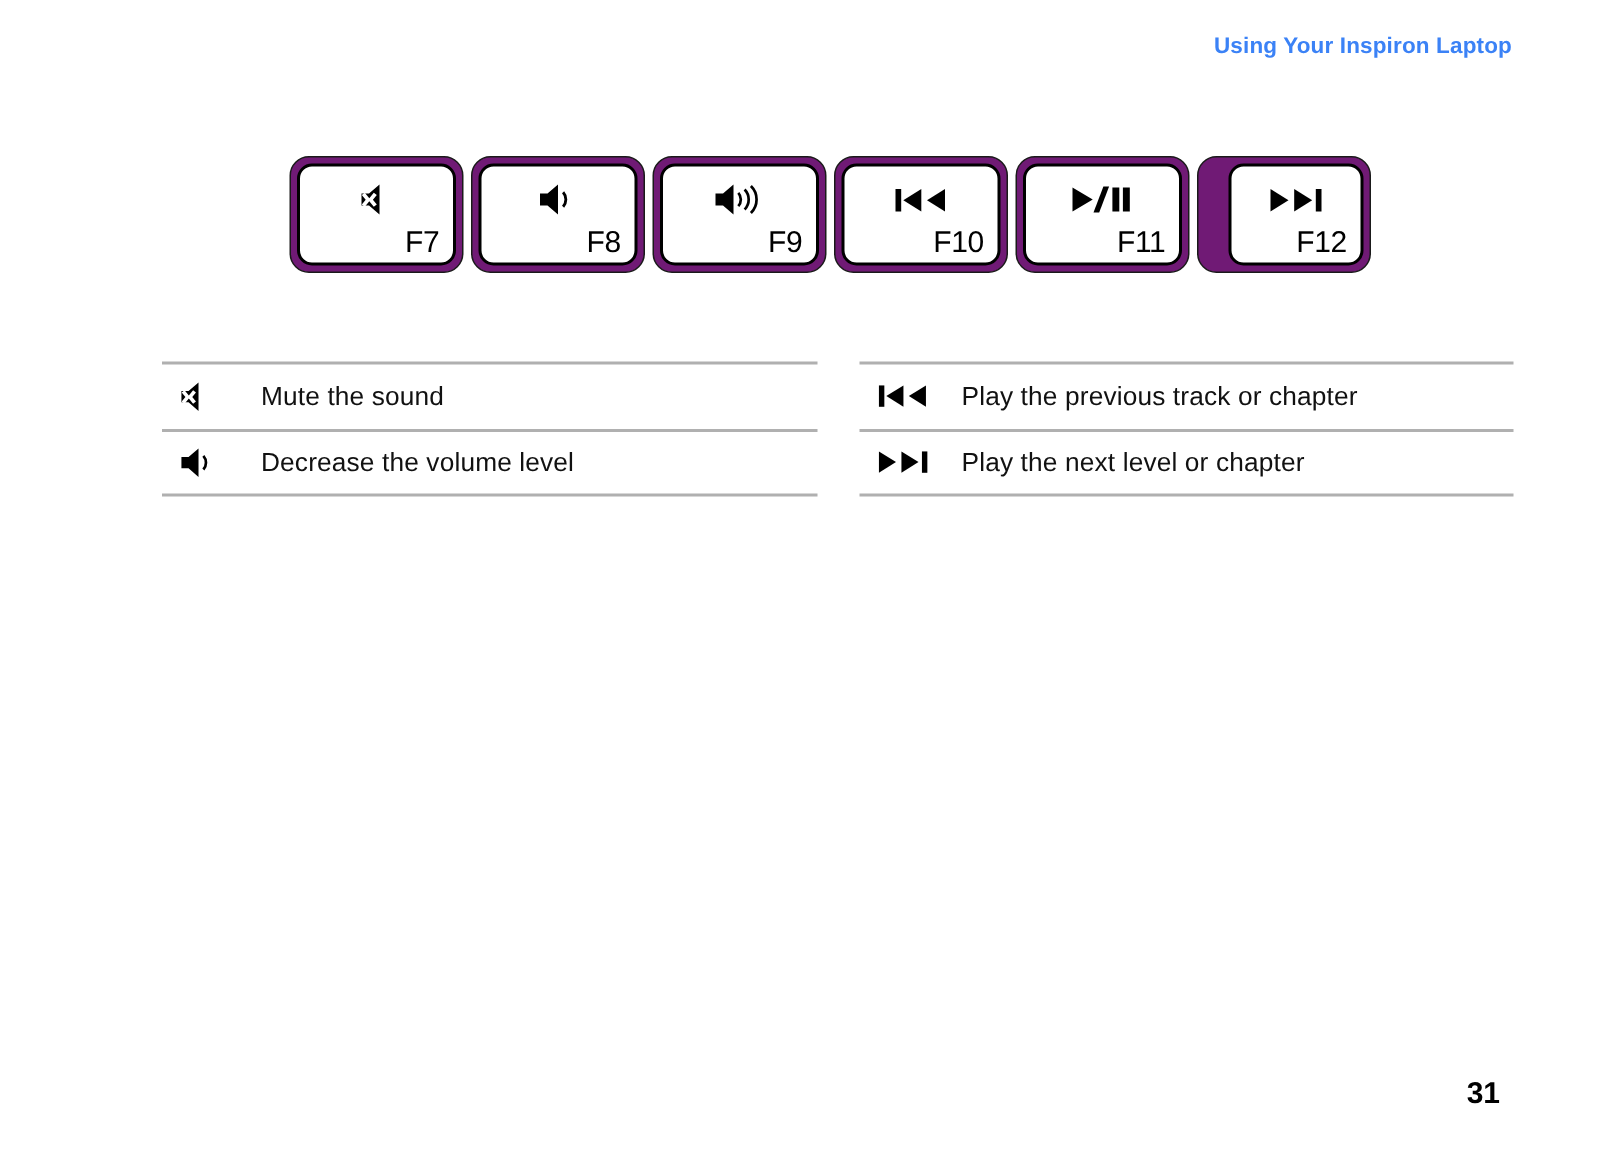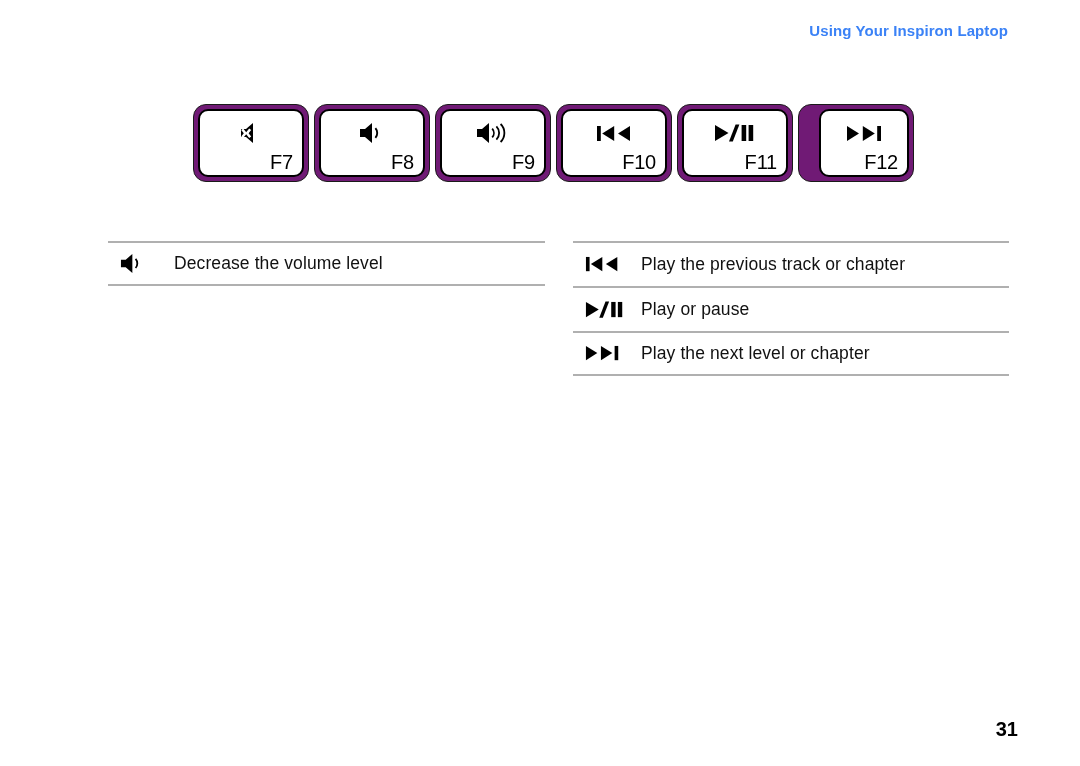--- a/index.html
+++ b/index.html
@@ -107,21 +107,21 @@
   .legend-text {
     font-size: 17.5px;
     color: #111111;
     letter-spacing: 0.1px;
     white-space: nowrap;
   }
 
   
   .page-number {
     position: absolute;
-    right: 62px;
+    right: 80px;
     bottom: 25px;
     font-size: 20px;
     font-weight: bold;
     color: #000000;
   }
 
   svg { display: block; }
 </style>
 </head>
 <body>
@@ -199,20 +199,29 @@
           </svg>
         </div>
         <div class="key-label">F12</div>
       </div>
     </div>
   </div>
 
 <div class="legend left" id="legend-left">
     <div class="legend-row">
       <div class="legend-icon">
+        <svg width="21.849999999999998" height="20.9" viewBox="0 0 23 22">
+          <path d="M1 7 L6 7 L13 1 L13 21 L6 15 L1 15 Z" fill="#000"></path>
+          <path d="M3.2 6.5 L6.2 10.2 L9.2 6.5 L11.2 8.0 L8.6 11.2 L11.2 14.4 L9.2 15.9 L6.2 12.2 L3.2 15.9 L1.2 14.4 L3.8 11.2 L1.2 8.0 Z" fill="#fff"></path>
+        </svg>
+      </div>
+      <div class="legend-text">Mute the sound</div>
+    </div>
+    <div class="legend-row">
+      <div class="legend-icon">
         <svg width="24.7" height="20.9" viewBox="0 0 26 22">
           <path d="M1 7 L6 7 L13 1 L13 21 L6 15 L1 15 Z" fill="#000"></path>
           <path d="M16.4 6.2 A7.2 7.2 0 0 1 16.4 15.8" stroke="#000" stroke-width="1.9" fill="none" stroke-linecap="butt"></path>
         </svg>
       </div>
       <div class="legend-text">Decrease the volume level</div>
     </div>
   </div>
 
 <div class="legend right" id="legend-right">
@@ -221,31 +230,20 @@
         <svg width="34.199999999999996" height="16.15" viewBox="0 0 36 17">
           <rect x="1" y="1" width="3.8" height="15" fill="#000"></rect>
           <path d="M18.2 1 L18.2 16 L6.2 8.5 Z" fill="#000"></path>
           <path d="M34.0 1 L34.0 16 L22.0 8.5 Z" fill="#000"></path>
         </svg>
       </div>
       <div class="legend-text">Play the previous track or chapter</div>
     </div>
     <div class="legend-row">
       <div class="legend-icon">
-        <svg width="39.9" height="17.099999999999998" viewBox="0 0 42 18">
-          <path d="M1 1 L1 17 L14.5 9 Z" fill="#000"></path>
-          <path d="M21.6 0.4 L25.4 0.4 L18.8 17.6 L15.0 17.6 Z" fill="#000"></path>
-          <rect x="27.6" y="1" width="4.6" height="16" fill="#000"></rect>
-          <rect x="34.6" y="1" width="4.6" height="16" fill="#000"></rect>
-        </svg>
-      </div>
-      <div class="legend-text">Play or pause</div>
-    </div>
-    <div class="legend-row">
-      <div class="legend-icon">
         <svg width="34.199999999999996" height="16.15" viewBox="0 0 36 17">
           <path d="M1 1 L1 16 L13 8.5 Z" fill="#000"></path>
           <path d="M16.8 1 L16.8 16 L28.8 8.5 Z" fill="#000"></path>
           <rect x="31.2" y="1" width="3.8" height="15" fill="#000"></rect>
         </svg>
       </div>
       <div class="legend-text">Play the next level or chapter</div>
     </div>
   </div>
 

